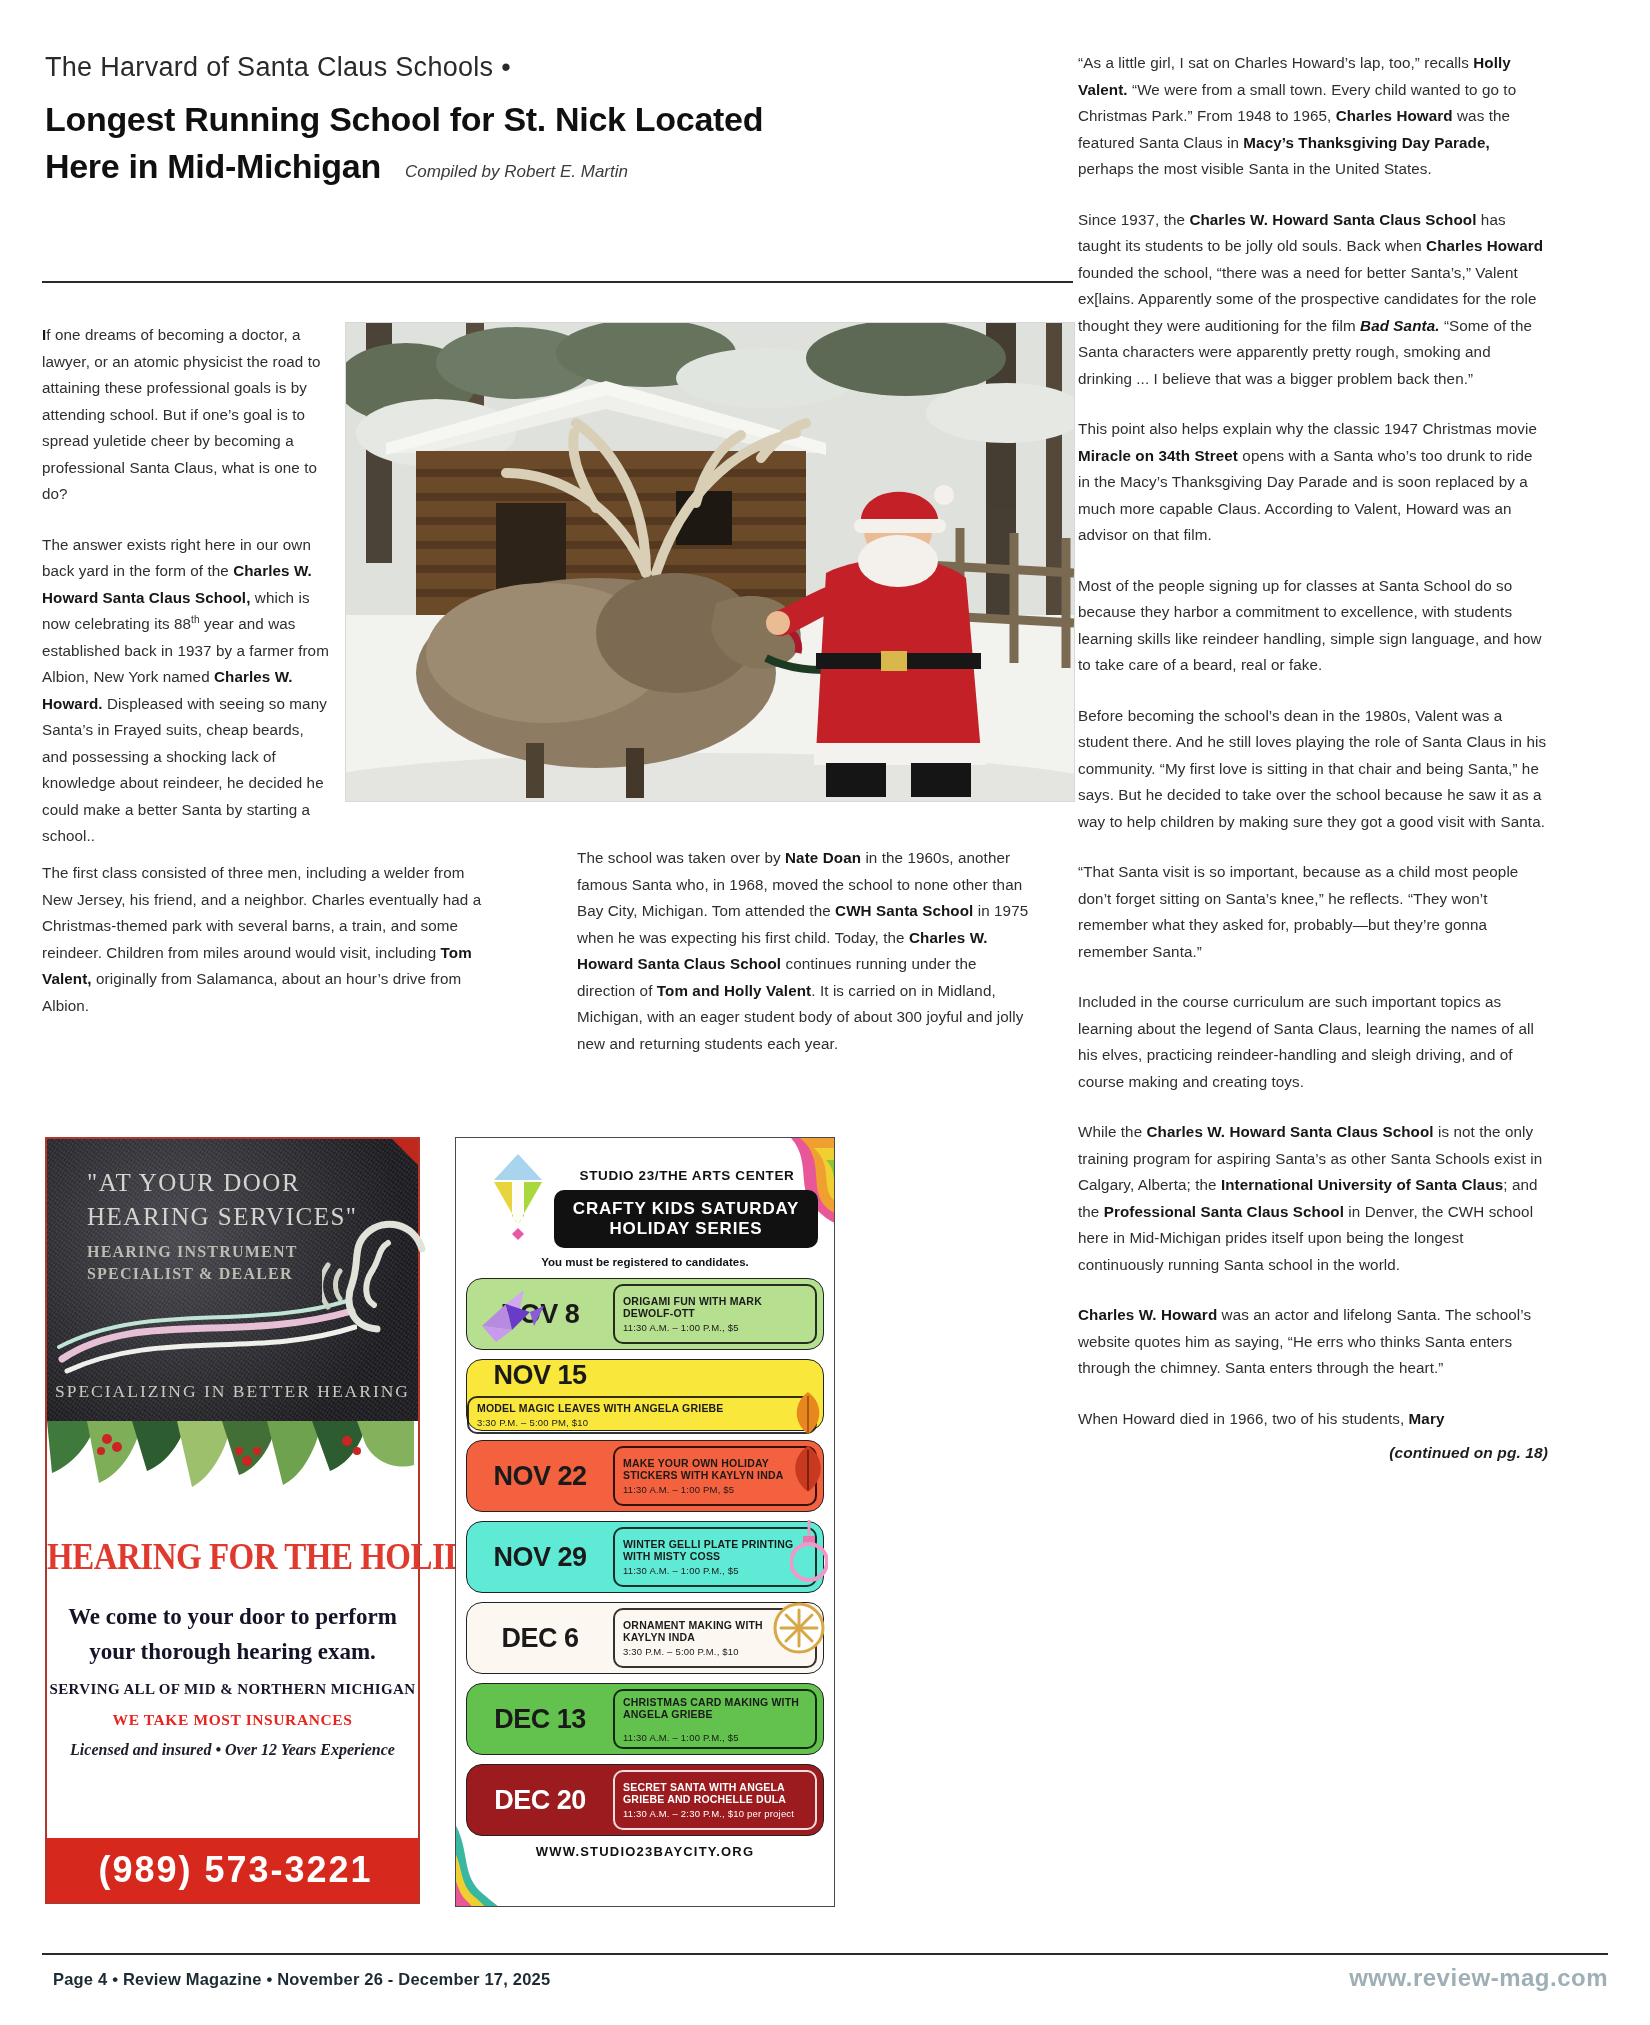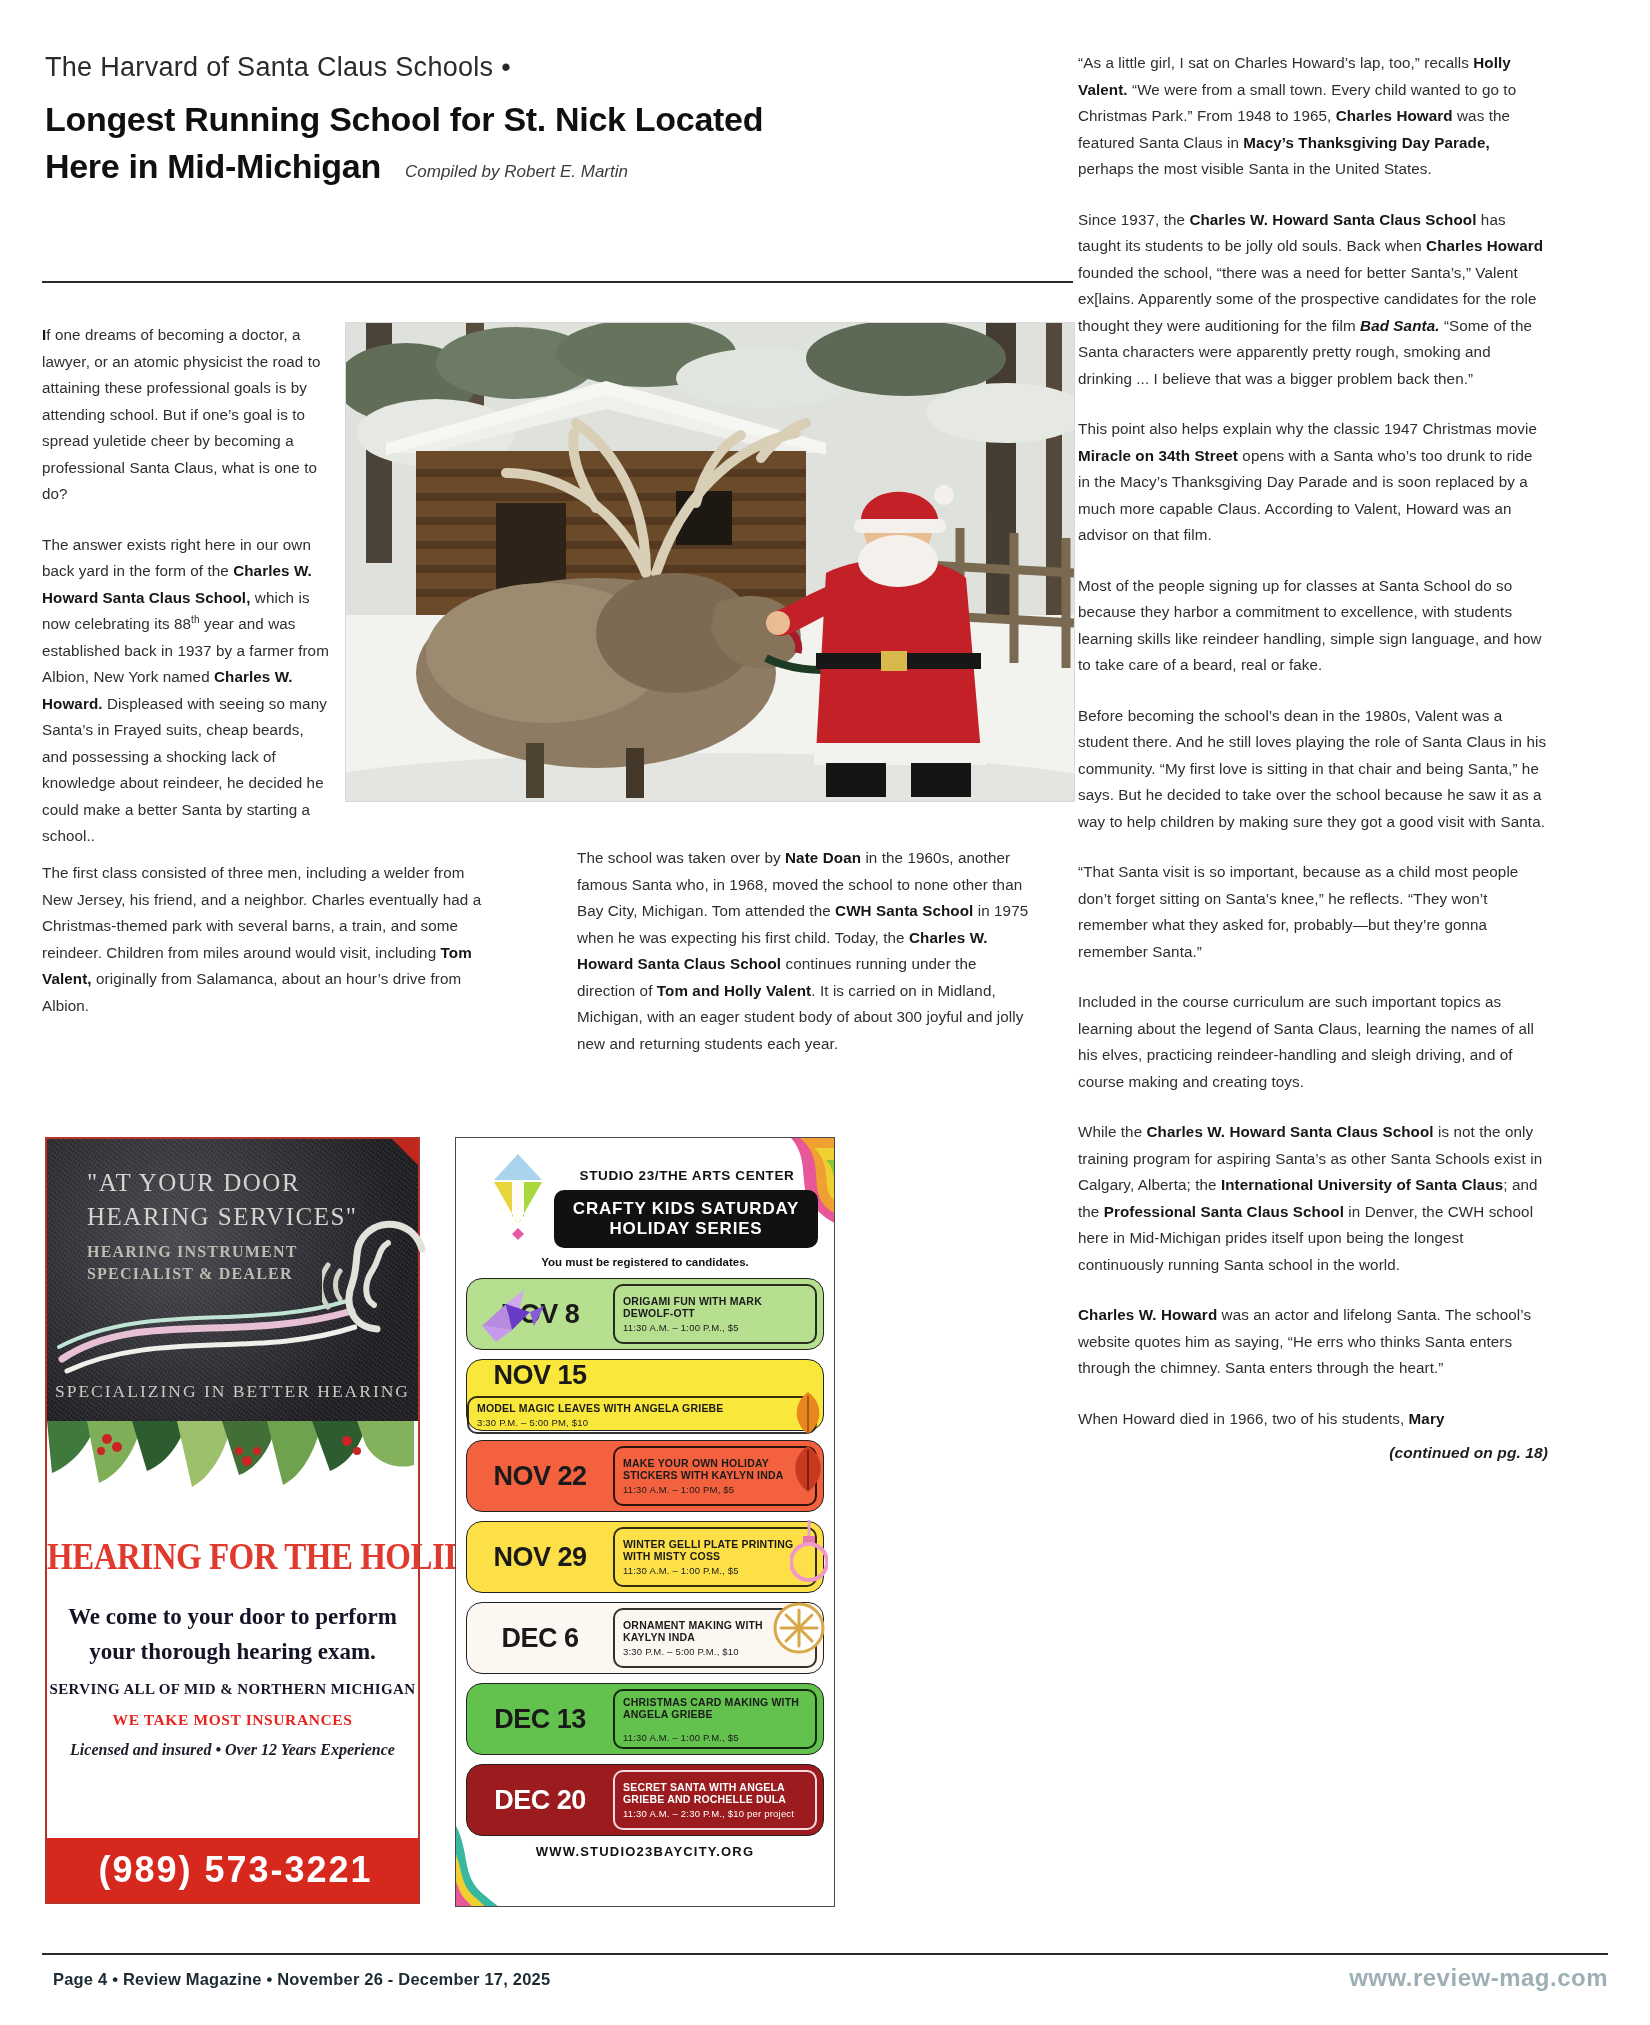--- a/index.html
+++ b/index.html
@@ -279,21 +279,21 @@
       <div class="s23-time">3:30 P.M. – 5:00 PM, $10</div>
     </div>
   </div>
         <div class="s23-row" style="background: rgb(243, 97, 63); color: rgb(26, 26, 26);">
     <div class="s23-date">NOV 22</div>
     <div class="s23-info" style="border-color: rgba(0, 0, 0, 0.8);">
       <div class="s23-title">MAKE YOUR OWN HOLIDAY STICKERS WITH KAYLYN INDA</div>
       <div class="s23-time">11:30 A.M. – 1:00 PM, $5</div>
     </div>
   </div>
-        <div class="s23-row" style="background: #fde047; color: rgb(26, 26, 26);">
+        <div class="s23-row" style="background: #5eead4; color: rgb(26, 26, 26);">
     <div class="s23-date">NOV 29</div>
     <div class="s23-info" style="border-color: rgba(0, 0, 0, 0.8);">
       <div class="s23-title">WINTER GELLI PLATE PRINTING WITH MISTY COSS</div>
       <div class="s23-time">11:30 A.M. – 1:00 P.M., $5</div>
     </div>
   </div>
         <div class="s23-row" style="background: rgb(253, 247, 241); color: rgb(26, 26, 26);">
     <div class="s23-date">DEC 6</div>
     <div class="s23-info" style="border-color: rgba(0, 0, 0, 0.8);">
       <div class="s23-title">ORNAMENT MAKING WITH KAYLYN INDA</div>

